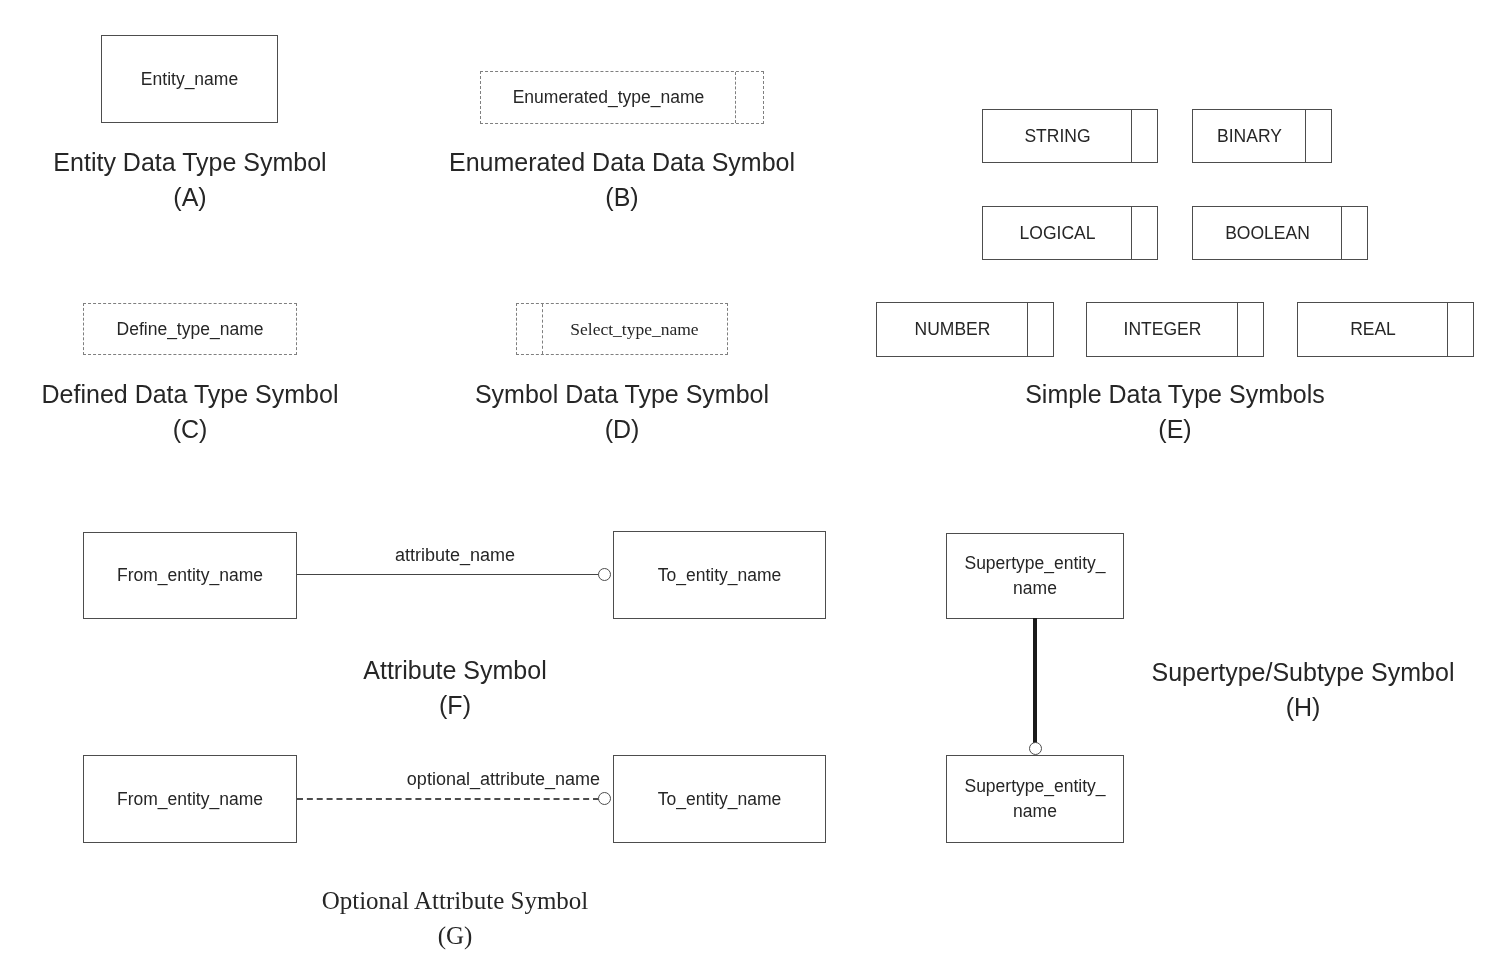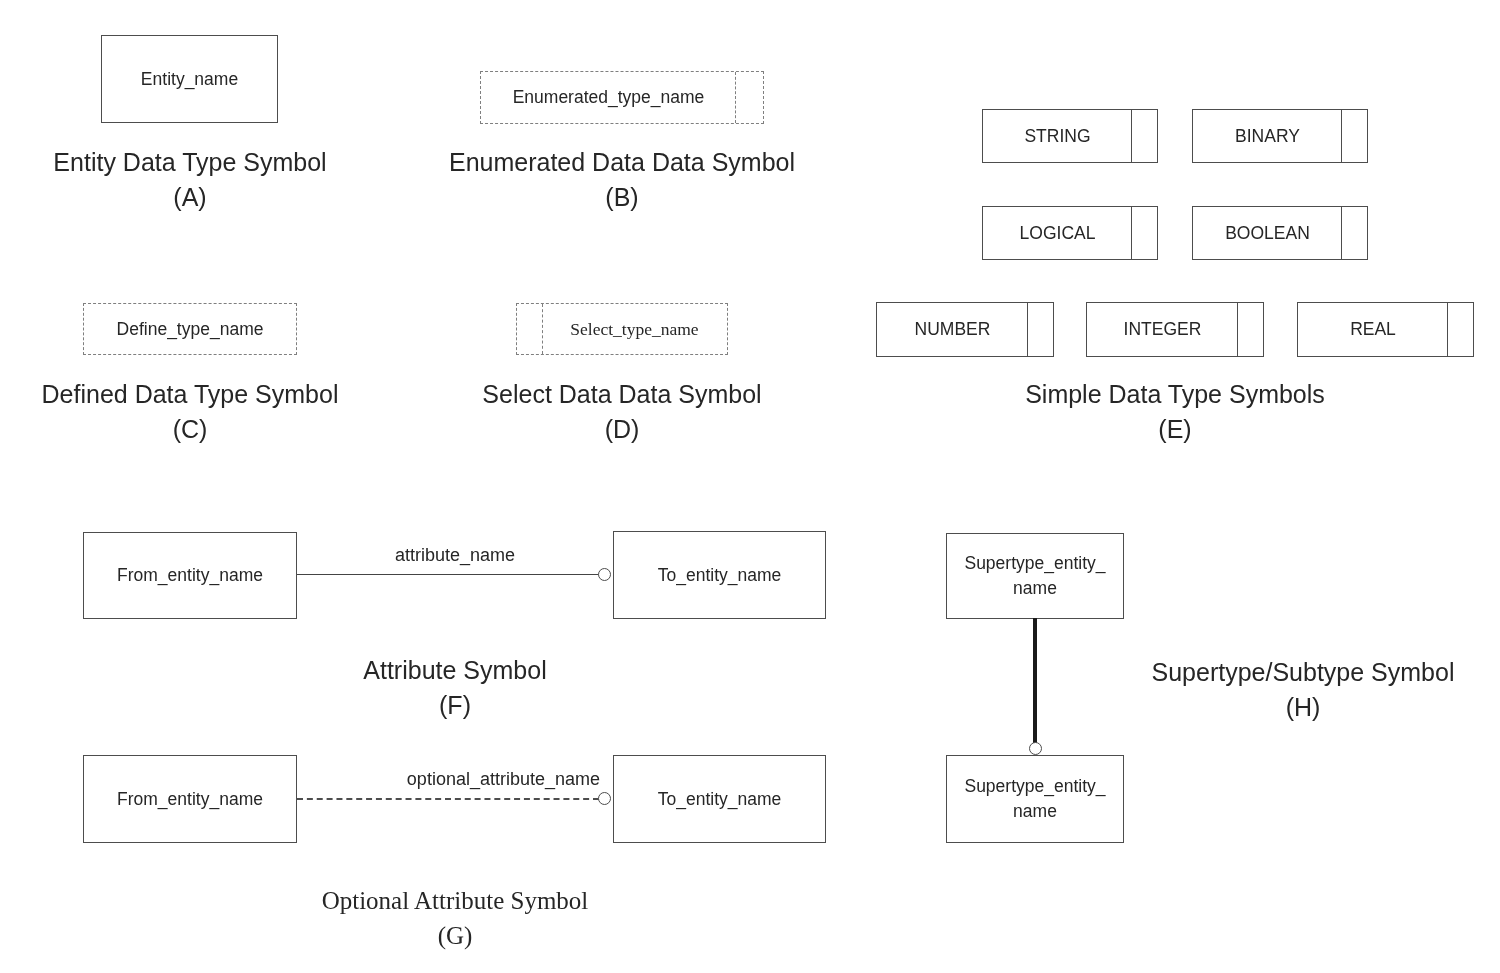--- a/index.html
+++ b/index.html
@@ -107,29 +107,29 @@
   <div class="caption" style="left:0px; top:377px;">
     <div>Defined Data Type Symbol</div>
     <div>(C)</div>
   </div>
 
   <div class="box dashedb" style="left:516px; top:303px; width:212px; height:52px; padding-left:25px;font-family:Liberation Serif, serif;">
     <span>Select_type_name</span>
     <span class="comp-left-dashed"></span>
   </div>
   <div class="caption" style="left:432px; top:377px;">
-    <div>Select Data Data Symbol</div>
+    <div>Symbol Data Type Symbol</div>
     <div>(D)</div>
   </div>
 
   <div class="box solid" style="left:982px; top:109px; width:176px; height:54px; padding-right:25px;">
     <span>STRING</span>
     <span class="comp-right-solid"></span>
   </div>
-  <div class="box solid" style="left:1192px; top:109px; width:176px; height:54px; padding-right:25px;">
+  <div class="box solid" style="left:1192px; top:109px; width:140px; height:54px; padding-right:25px;">
     <span>BINARY</span>
     <span class="comp-right-solid"></span>
   </div>
   <div class="box solid" style="left:982px; top:206px; width:176px; height:54px; padding-right:25px;">
     <span>LOGICAL</span>
     <span class="comp-right-solid"></span>
   </div>
   <div class="box solid" style="left:1192px; top:206px; width:176px; height:54px; padding-right:25px;">
     <span>BOOLEAN</span>
     <span class="comp-right-solid"></span>

